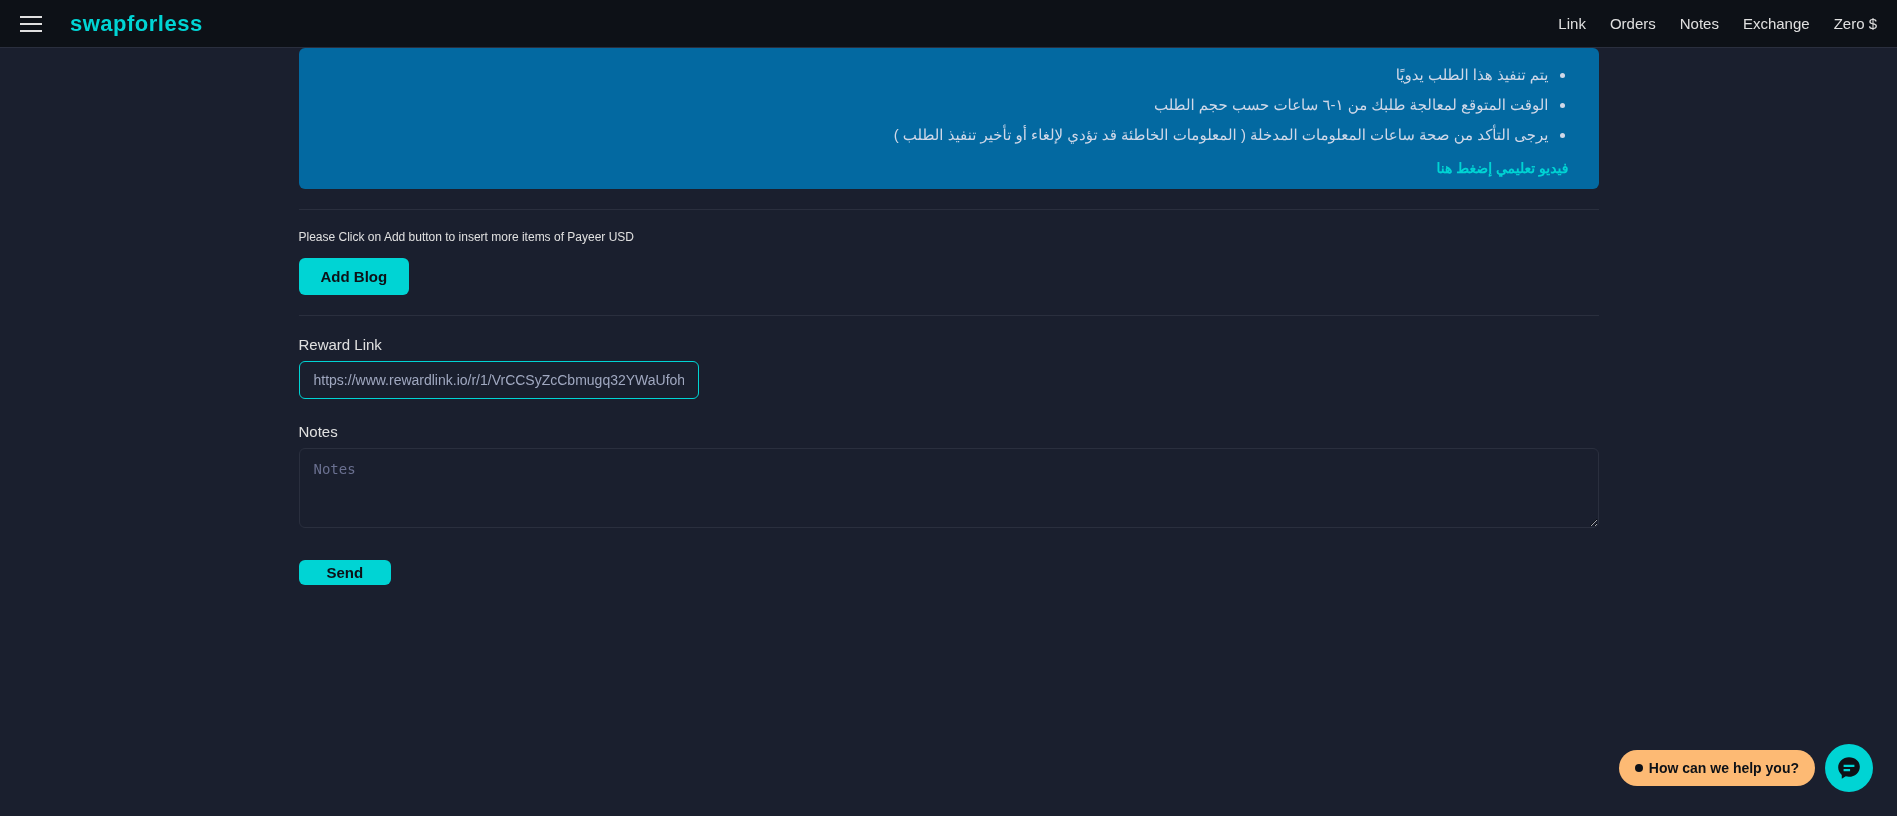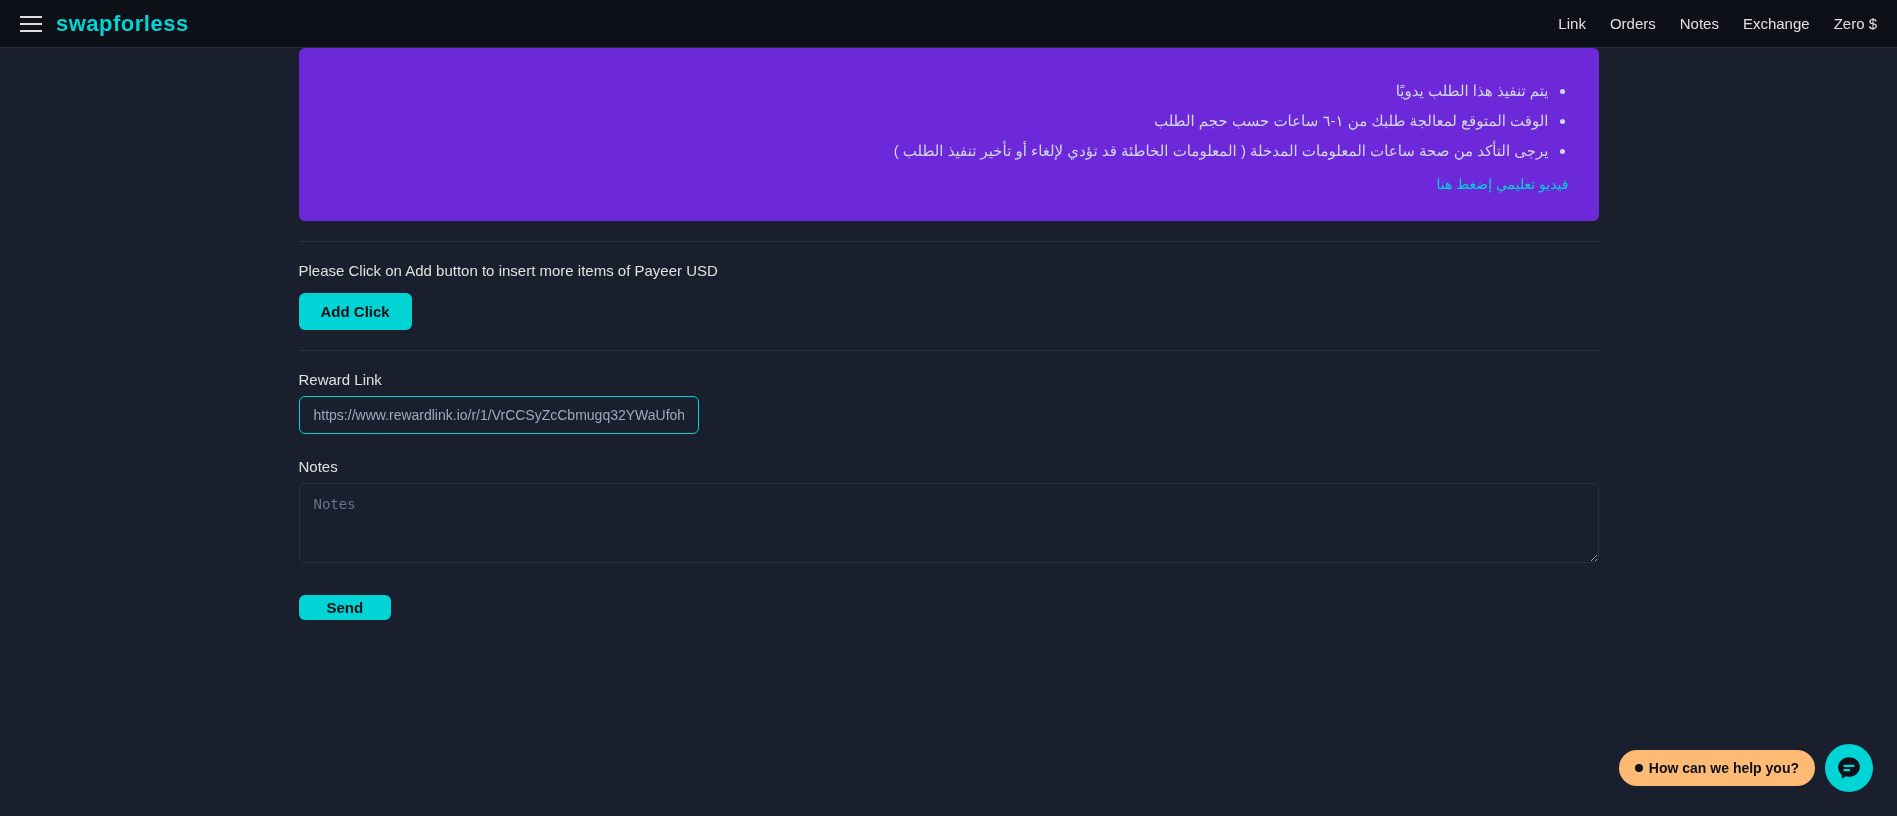--- a/index.html
+++ b/index.html
@@ -22,21 +22,21 @@
       align-items: center;
       justify-content: space-between;
       padding: 0 20px;
       height: 48px;
       border-bottom: 1px solid #2a2f3e;
     }
 
     .header-left {
       display: flex;
       align-items: center;
-      gap: 14px;
+      gap: 28px;
     }
 
     .hamburger {
       display: flex;
       flex-direction: column;
       gap: 5px;
       cursor: pointer;
     }
 
     .hamburger span {
@@ -67,59 +67,60 @@
 
     
     .main-content {
       padding: 0 100px;
       max-width: 1500px;
       margin: 0 auto;
     }
 
     
     .info-box {
-      background-color: #6d28d9;
-      border-radius: 6px;
-      padding: 28px 30px;
+      background-color: #0369a1;
+      border-radius: 6px;
+      padding: 12px 30px;
       margin-bottom: 20px;
       direction: rtl;
       text-align: right;
     }
 
     .info-box ul {
       list-style: disc;
       padding-right: 20px;
       line-height: 2;
       color: #d0d8e8;
       font-size: 15px;
     }
 
     .info-box .tutorial-link {
       color: #00d4d4;
       text-decoration: none;
       font-size: 14px;
       display: inline-block;
       margin-top: 10px;
       direction: rtl;
+      font-weight: bold;
     }
 
     
     .divider {
       border: none;
       border-top: 1px solid #2a2f3e;
       margin: 20px 0;
     }
 
     
     .add-card-section {
       margin-bottom: 20px;
     }
 
     .add-card-section p {
-      font-size: 15px;
+      font-size: 12px;
       color: #e0e0e0;
       margin-bottom: 14px;
     }
 
     .btn-add-card {
       background-color: #00d4d4;
       color: #0d1117;
       border: none;
       padding: 10px 22px;
       border-radius: 6px;
@@ -272,21 +273,21 @@
       <li>يرجى التأكد من صحة ساعات المعلومات المدخلة ( المعلومات الخاطئة قد تؤدي لإلغاء أو تأخير تنفيذ الطلب )</li>
     </ul>
     <a class="tutorial-link">فيديو تعليمي إضغط هنا</a>
   </div>
 
   <hr class="divider">
 
   
   <div class="add-card-section">
     <p>Please Click on Add button to insert more items of Payeer USD</p>
-    <button class="btn-add-card">Add Click</button>
+    <button class="btn-add-card">Add Blog</button>
   </div>
 
   <hr class="divider">
 
   
   <div class="reward-link-section">
     <label>Reward Link</label>
     <input type="text" value="https://www.rewardlink.io/r/1/VrCCSyZcCbmugq32YWaUfohkdxGNNJx_keBfeI" style="">
   </div>
 

